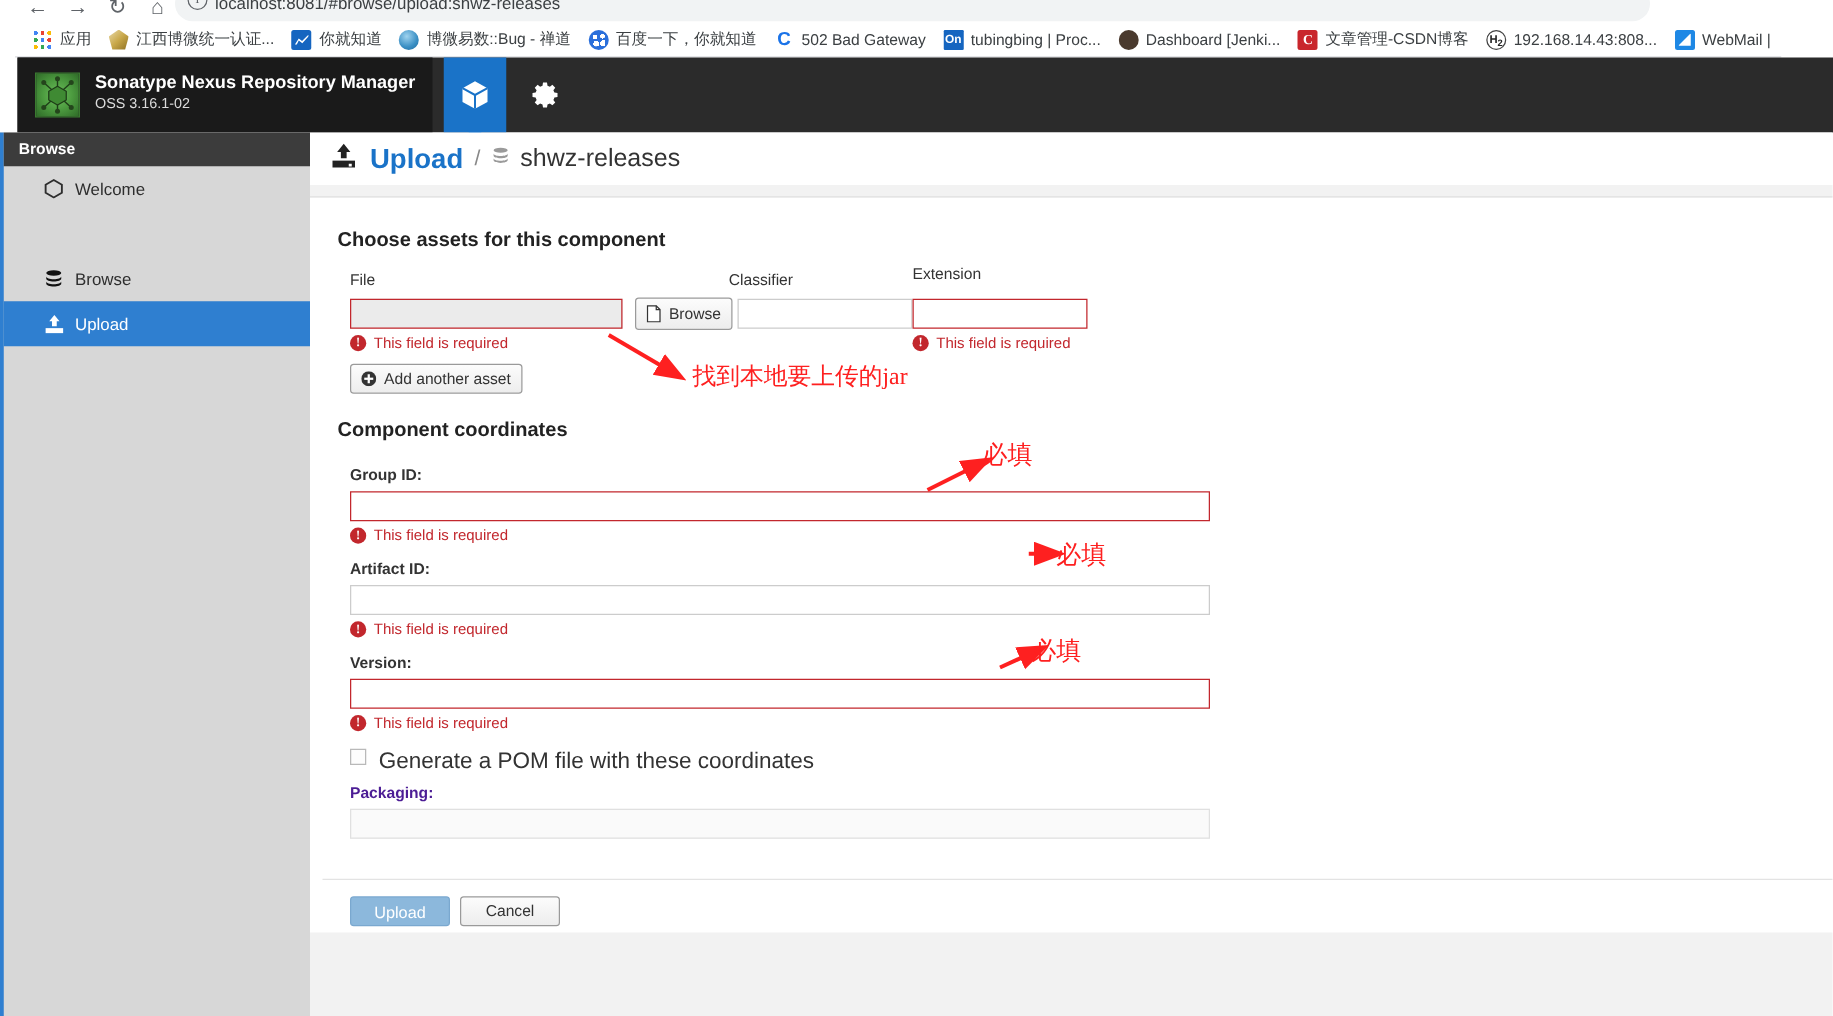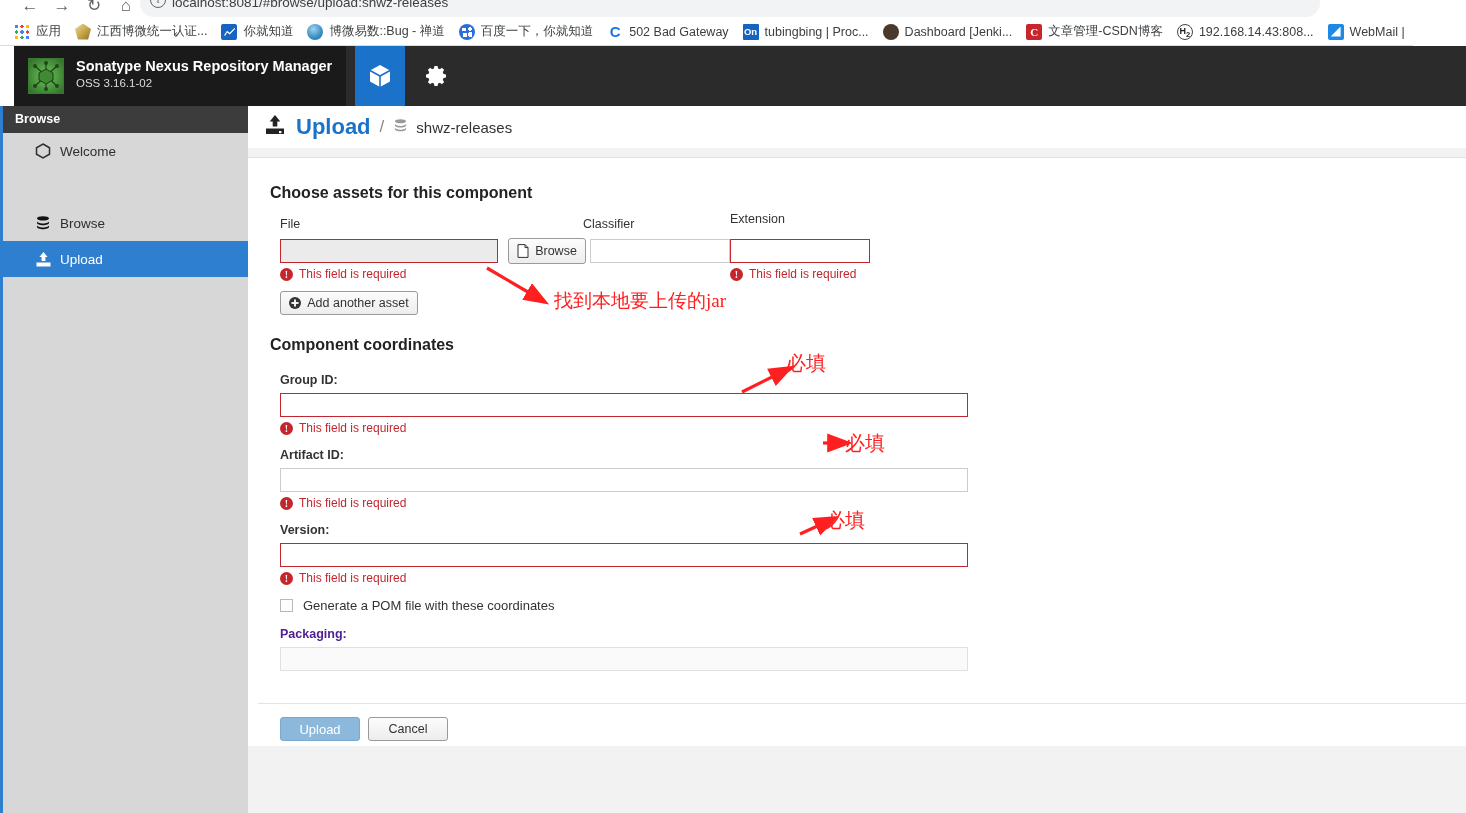--- a/index.html
+++ b/index.html
@@ -36,21 +36,21 @@
     white-space: nowrap;
   }
   #url-info-icon {
     position: absolute; left: 150px; top: -8px;
     width: 16px; height: 16px; border: 1.3px solid #5f6368;
     border-radius: 50%; color: #5f6368; font-size: 11px;
     line-height: 13px; text-align: center; font-family: "Liberation Serif", serif;
   }
 
   #bookmark-bar {
-    position: absolute; left: 0; top: 18px; width: 1413px; height: 28px;
+    position: absolute; left: 12px; top: 18px; width: 1413px; height: 28px;
     background: #ffffff; border-bottom: 1px solid #dadce0;
     display: flex; align-items: center; padding-left: 14px;
     overflow: hidden;
   }
   .bm {
     display: flex; align-items: center; height: 22px;
     margin-right: 14px; white-space: nowrap; flex: 0 0 auto;
   }
   .bm-label { font-size: 12.5px; color: #3c4043; }
   .bm-ico {
@@ -206,21 +206,21 @@
     background: #ffffff;
   }
   #breadcrumb {
     position: absolute; left: 0; top: 0; width: 1218px; height: 42px;
     display: flex; align-items: center; padding-left: 16px;
   }
   #bc-upload {
     color: #1a73c8; font-size: 22px; font-weight: bold; margin-left: 10px;
   }
   #bc-sep { color: #888; font-size: 17px; margin: 0 9px; }
-  #bc-repo { color: #333; font-size: 15px; }
+  #bc-repo { color: #333; font-size: 20px; }
   #content-topstrip {
     position: absolute; left: 0; top: 42px; width: 1218px; height: 10px;
     background: #f2f2f2; border-bottom: 1px solid #e0e0e0;
   }
   #form-panel {
     position: absolute; left: 10px; top: 53px; width: 1208px; height: 545px;
     background: #ffffff; border-bottom: 1px solid #e3e3e3;
   }
   #page-bg-bottom {
     position: absolute; left: 0; top: 640px; width: 1218px; height: 173px;
@@ -265,21 +265,21 @@
   }
   #btn-upload {
     position: absolute; background: #8cb8dc; border: 1px solid #7aa8cf;
     color: #ffffff; border-radius: 3px; font-size: 13px;
     display: flex; align-items: center; justify-content: center;
   }
   #chk-pom {
     position: absolute; width: 13px; height: 13px;
     border: 1px solid #b9b9b9; background: #fdfdfd;
   }
-  #chk-pom-lbl { position: absolute; font-size: 13px; color: #333; }
+  #chk-pom-lbl { position: absolute; font-size: 18px; color: #333; }
 
   
   #anno { position: absolute; left: 0; top: 0; width: 1466px; height: 813px;
           pointer-events: none; }
   .anno-txt {
     position: absolute; color: #fe2020; white-space: nowrap;
     font-family: "Liberation Serif", serif;
   }
 </style>
 </head>

